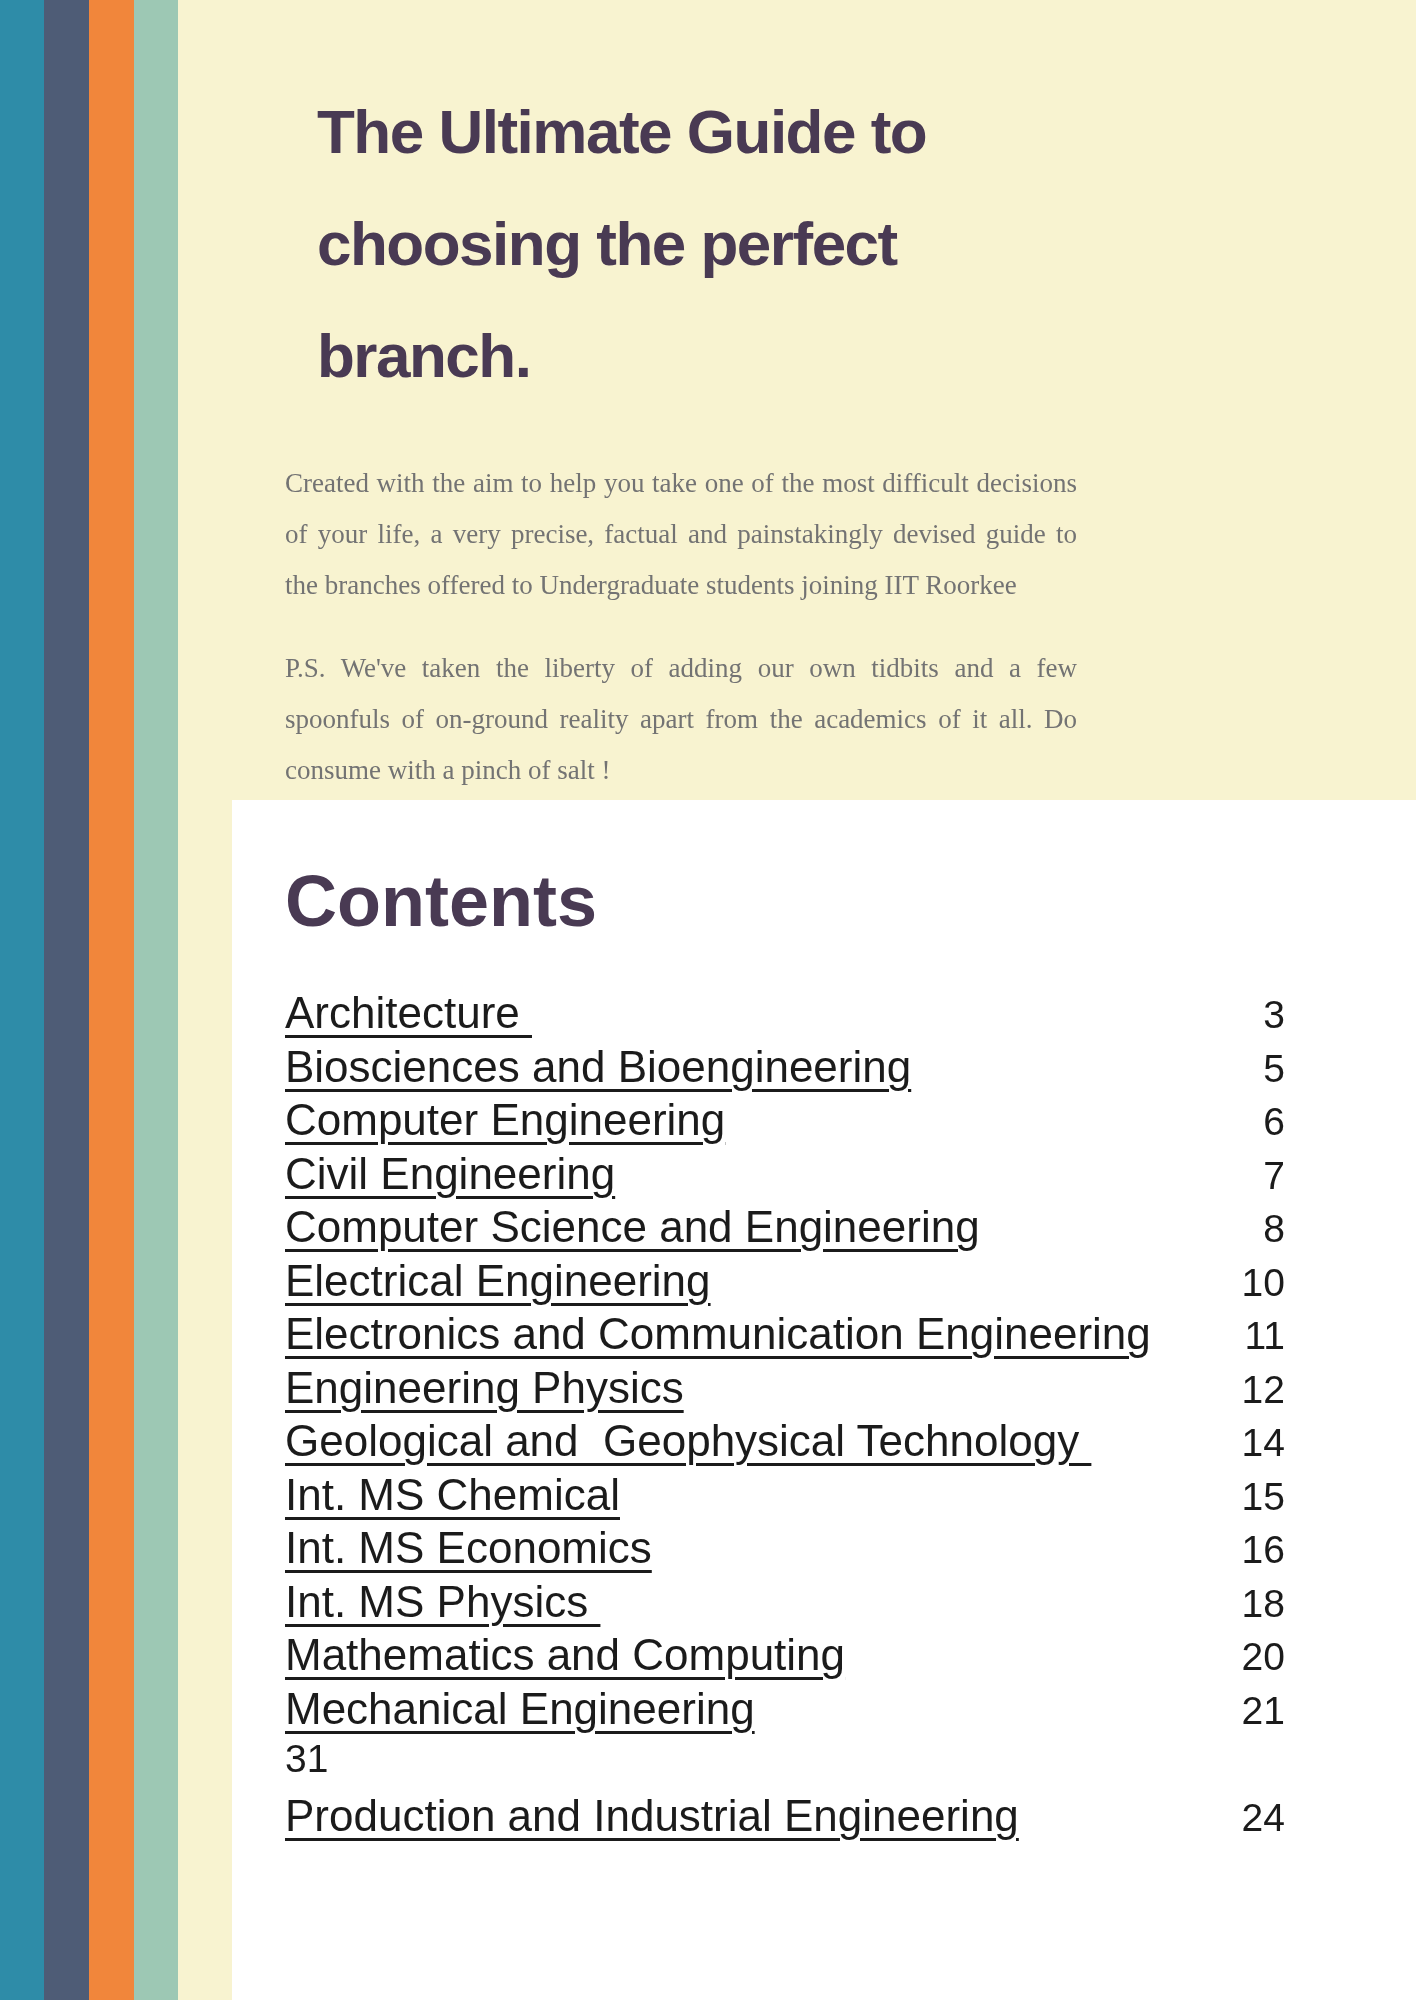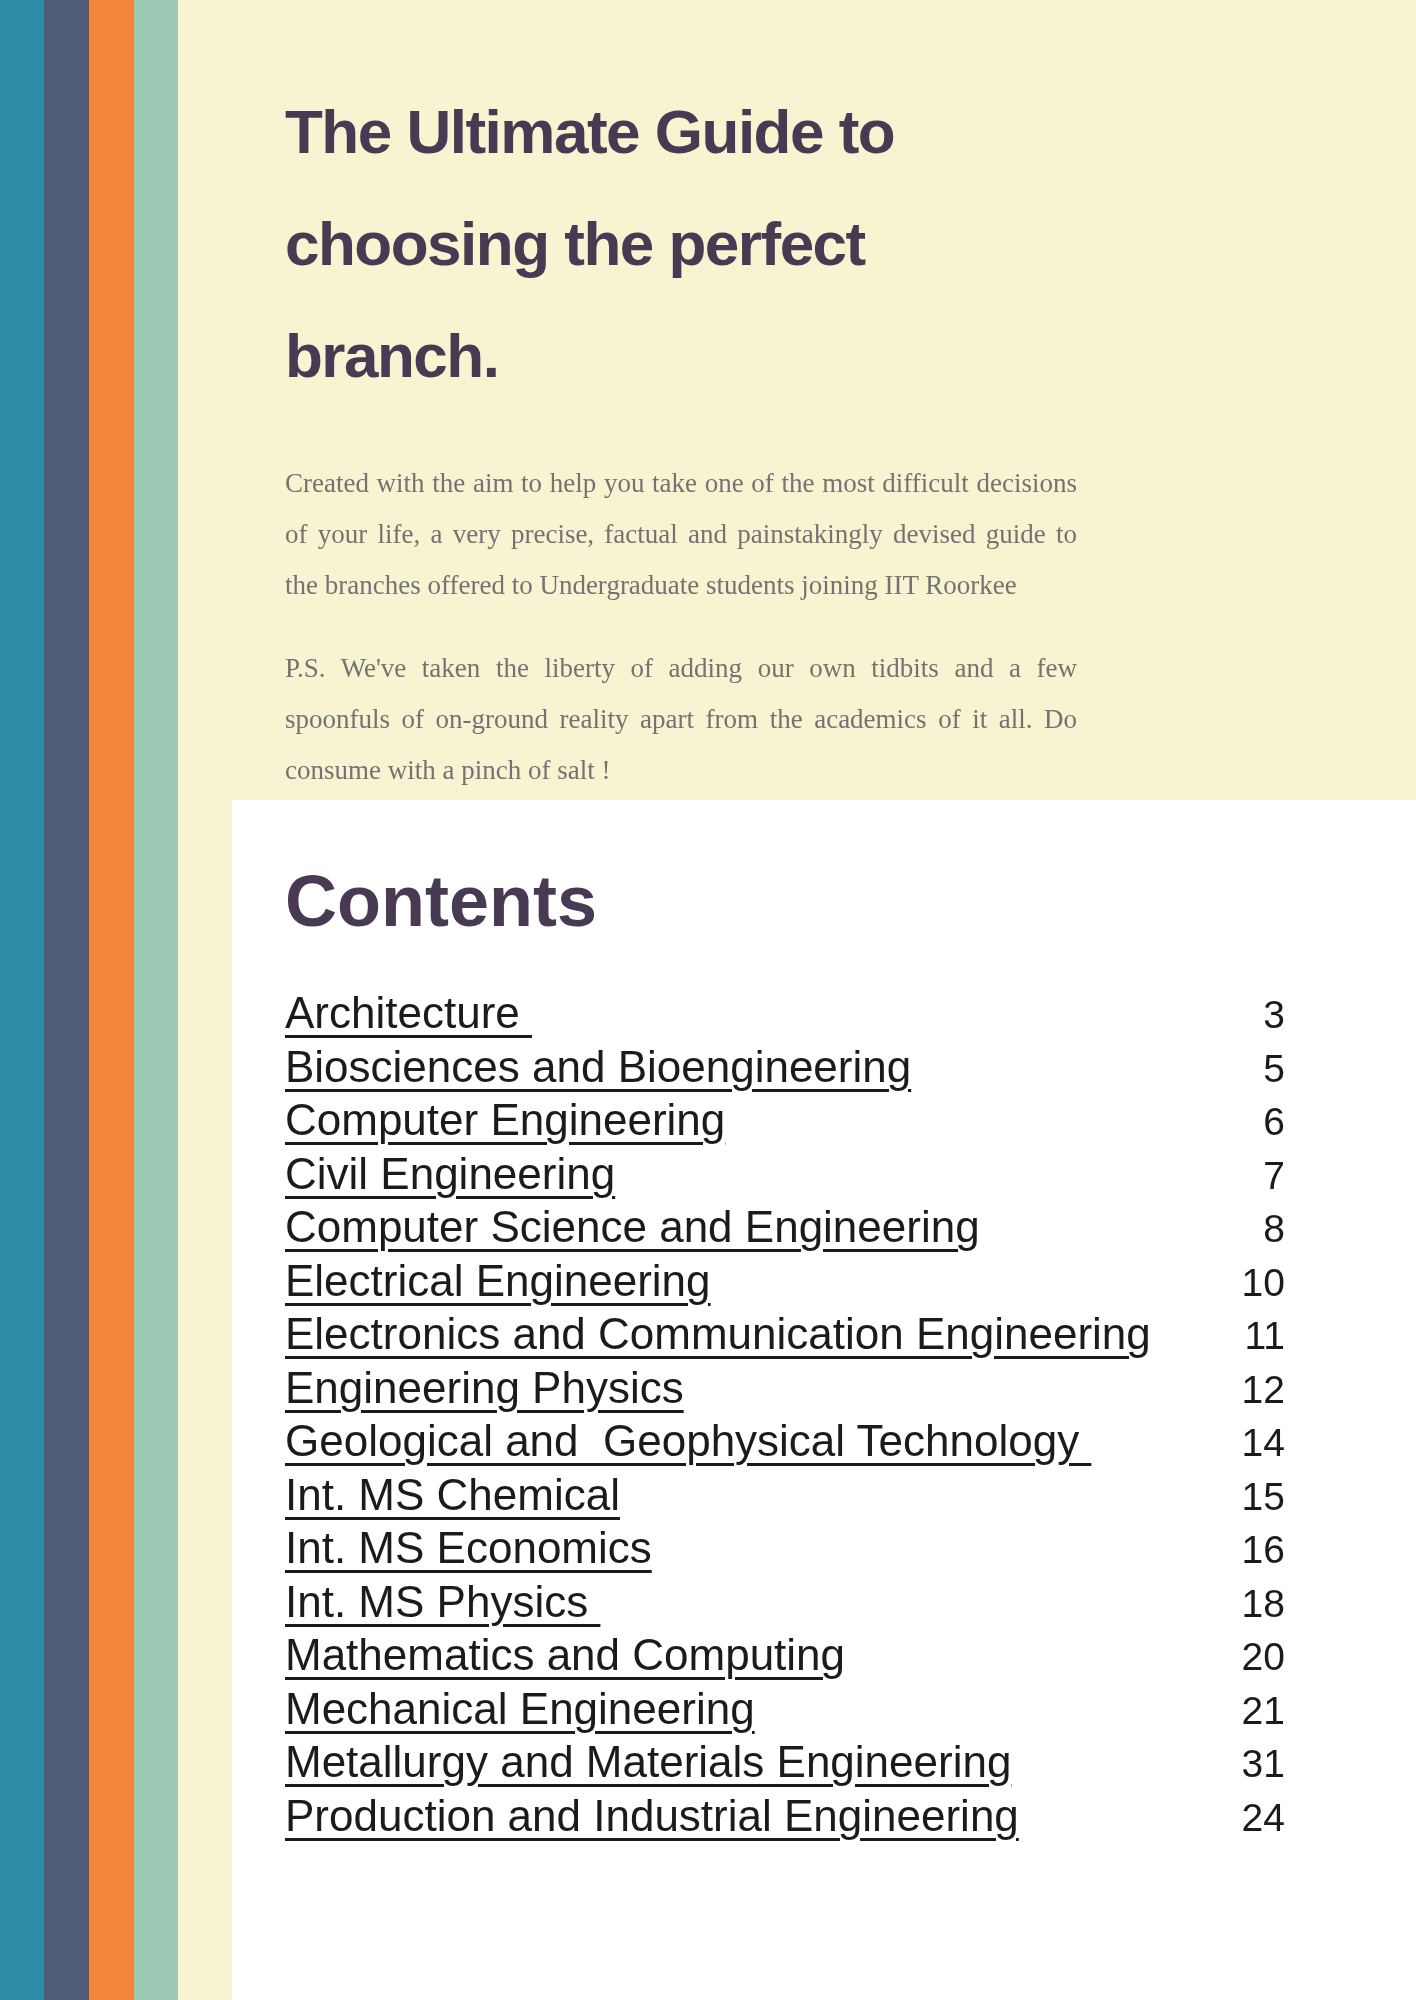--- a/index.html
+++ b/index.html
@@ -13,21 +13,21 @@
   .stripe-slate  { left:44px;  width:45px; background:#4E5C76; }
   .stripe-orange { left:89px;  width:45px; background:#F1863B; }
   .stripe-sage   { left:134px; width:44px; background:#9DC8B4; }
 
   .intro {
     position:absolute; left:285px; top:0; width:792px;
   }
   .page-title {
     margin-top:76px;
     font-size:62px; font-weight:700; letter-spacing:-1.5px;
-    color:#493A53; line-height:112px;
+    color:#493A53; line-height:112px;margin-left:32px;
   }
   .intro-para {
     font-family:"Liberation Serif", serif;
     color:#737373;
     font-size:27px; line-height:51px;
     text-align:justify;
   }
   .intro-para.first  { margin-top:46px; }
   .intro-para.second { margin-top:32px; }
 
@@ -130,21 +130,20 @@
       </div>
       <div class="toc-row">
         <span class="toc-label">Mathematics and Computing</span>
         <span class="toc-page">20</span>
       </div>
       <div class="toc-row">
         <span class="toc-label">Mechanical Engineering</span>
         <span class="toc-page">21</span>
       </div>
       <div class="toc-row">
-        <span class="toc-label">Metallurgy and Materials Engineering</span>
         <span class="toc-page">31</span>
       </div>
       <div class="toc-row">
         <span class="toc-label">Production and Industrial Engineering</span>
         <span class="toc-page">24</span>
       </div>
     </div>
 </div>
 
 </body></html>

